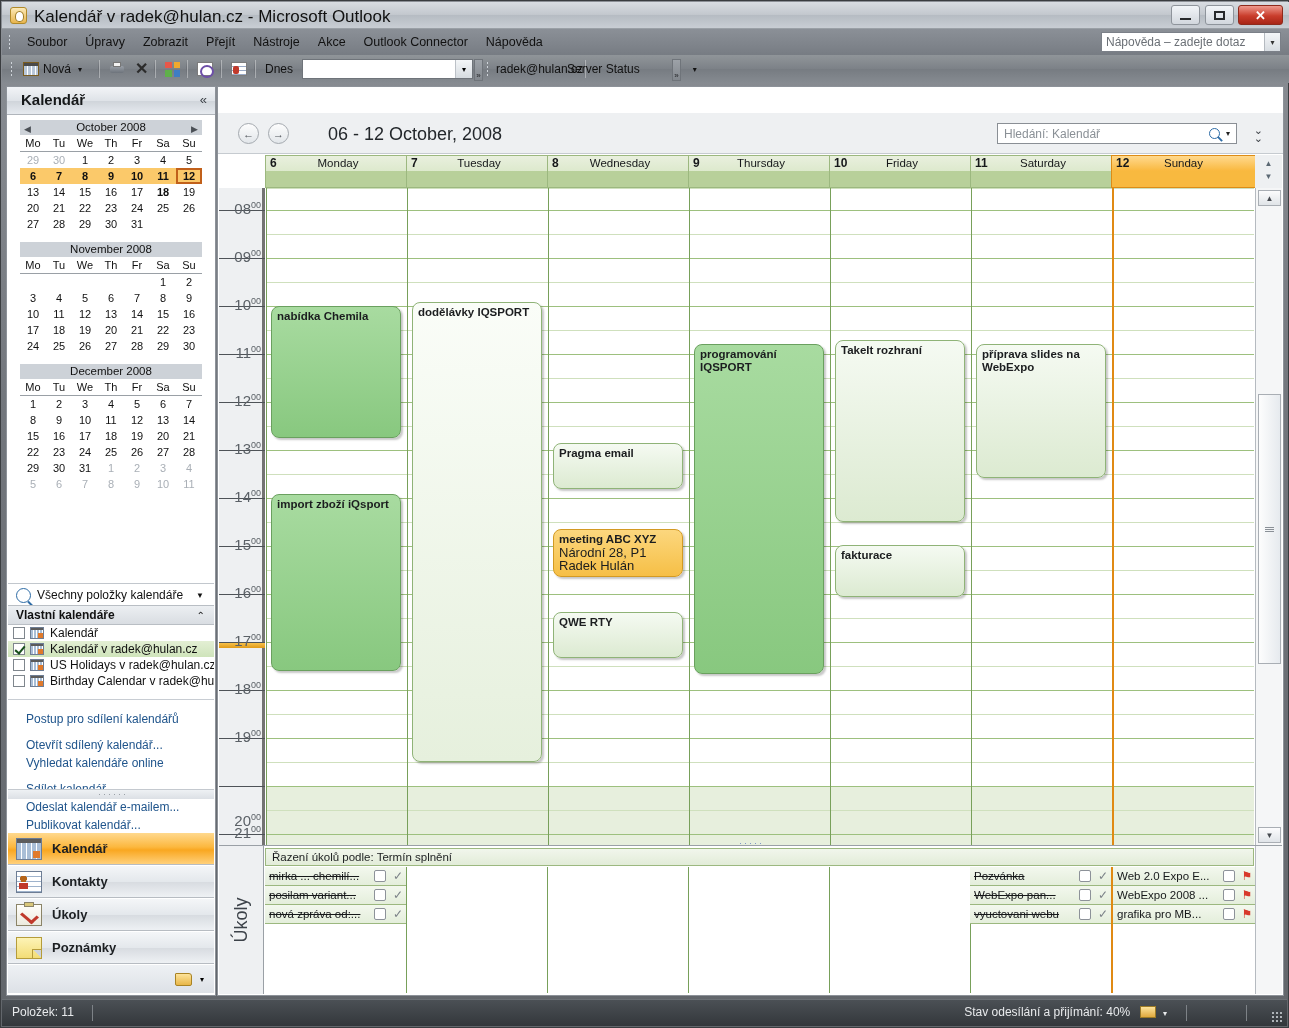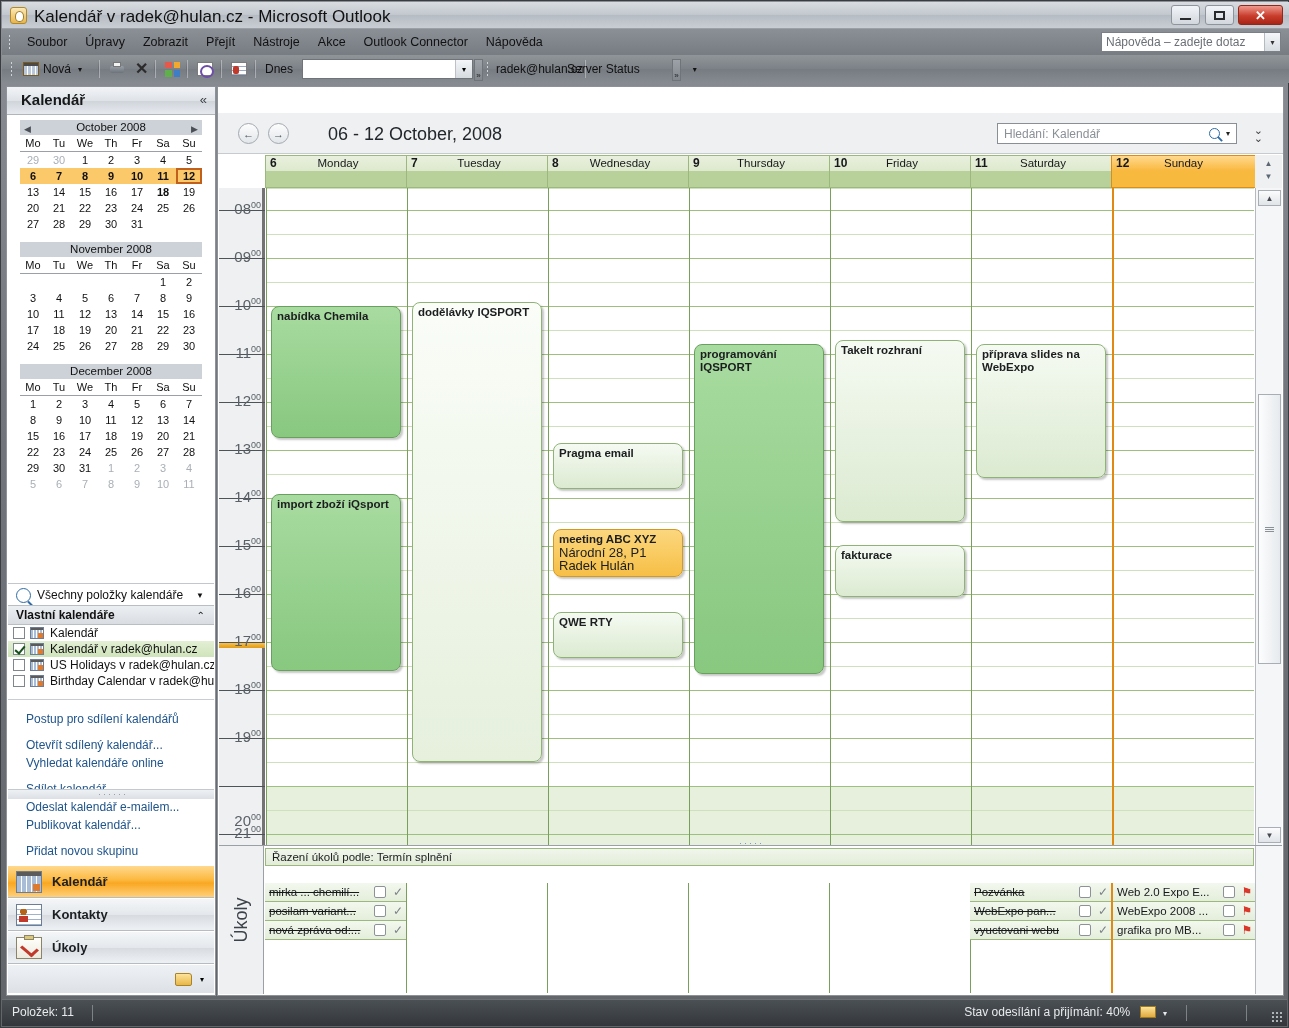--- a/index.html
+++ b/index.html
@@ -314,21 +314,21 @@
   .taskpane{position:absolute;left:1px;right:1px;bottom:1px;height:149px;background:#fff;border-top:1px solid #9aa0a6;box-sizing:border-box;}
   .tp-grip{position:absolute;left:0;right:0;top:-5px;height:5px;display:flex;align-items:center;justify-content:center;}
   .tp-grip i{width:26px;height:3px;background-image:radial-gradient(circle,#7f98c7 1px,transparent 1px);background-size:5px 3px;}
   .tp-side{position:absolute;left:0;top:0;width:45px;bottom:0;background:#eef0f2;border-right:1px solid #9aa0a6;box-sizing:border-box;}
   .tp-side span{position:absolute;left:50%;top:50%;transform:translate(-50%,-50%) rotate(-90deg);
      font-size:18px;color:#3c4249;white-space:nowrap;}
   .tp-hdr{position:absolute;left:46px;right:28px;top:2px;height:18px;
      background:linear-gradient(180deg,#f1f6ec,#e2ecd8);border:1px solid #9cb87f;box-sizing:border-box;
      font-size:11.5px;color:#1b1d1f;padding-left:6px;line-height:16px;}
   .tp-body{position:absolute;left:46px;right:28px;top:21px;bottom:1px;}
-  .tcol{position:absolute;top:16px;bottom:0;border-right:1px solid #78a05a;box-sizing:border-box;}
+  .tcol{position:absolute;top:0;bottom:0;border-right:1px solid #78a05a;box-sizing:border-box;}
   .tcol.sun{border-left:2px solid #e08a14;}
   .trow{height:19px;display:flex;align-items:center;font-size:11.5px;color:#16181a;
      background:linear-gradient(180deg,#f3f8ee,#e4eedb);border-bottom:1px solid #9cb87f;box-sizing:border-box;}
   .trow .tx{padding-left:4px;white-space:nowrap;overflow:hidden;flex:1;}
   .trow.done .tx{text-decoration:line-through;}
   .trow .tcb{width:12px;height:12px;border:1px solid #8d9299;border-radius:2px;background:#fff;box-sizing:border-box;margin:0 4px;flex:0 0 auto;}
   .trow .chk{width:16px;flex:0 0 auto;text-align:center;color:#7d8389;font-size:12px;}
   .trow .flag{width:16px;flex:0 0 auto;text-align:center;color:#d8392b;font-size:12px;}
   .tp-vsb{position:absolute;right:0;top:0;width:27px;bottom:0;background:#f5f6f7;border-left:1px solid #b5bac0;box-sizing:border-box;}
 
@@ -665,20 +665,24 @@
         <span class="lbl">Kalendář</span>
       </div>
       <div class="mod">
         <span class="mi mi-cont"></span>
         <span class="lbl">Kontakty</span>
       </div>
       <div class="mod">
         <span class="mi mi-task"></span>
         <span class="lbl">Úkoly</span>
       </div>
+      <div class="mod">
+        <span class="mi mi-note"></span>
+        <span class="lbl">Poznámky</span>
+      </div>
     </div>
     <div class="modfoot">
       <span class="folder-ico"></span>
       <span class="dd">▾</span>
     </div>
   </div>
 
   <div class="calwrap">
 
 

